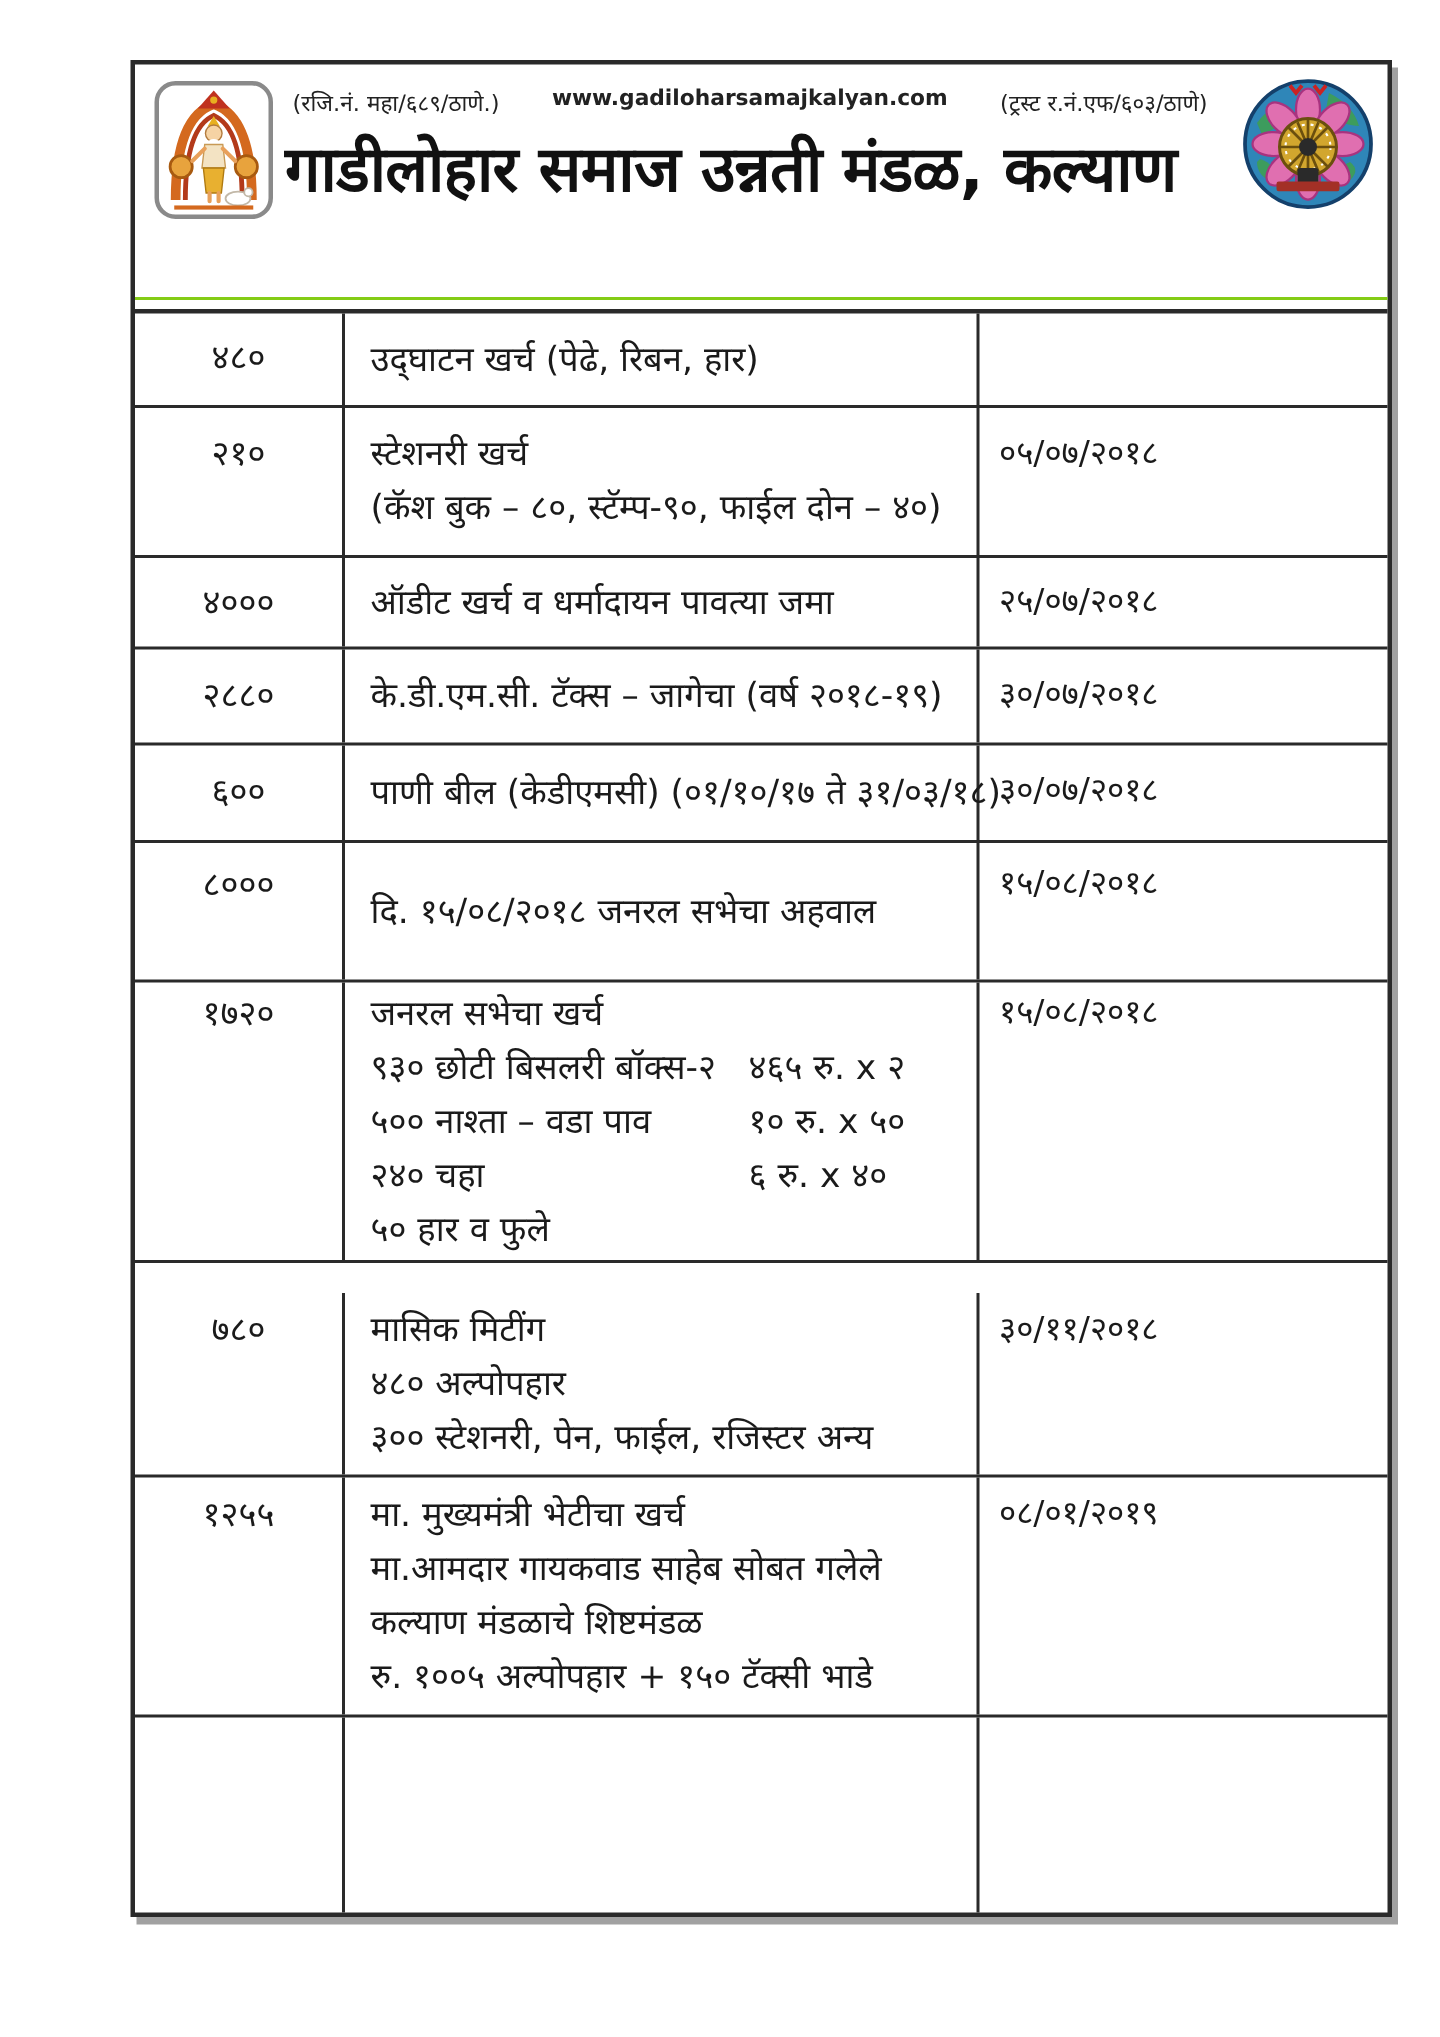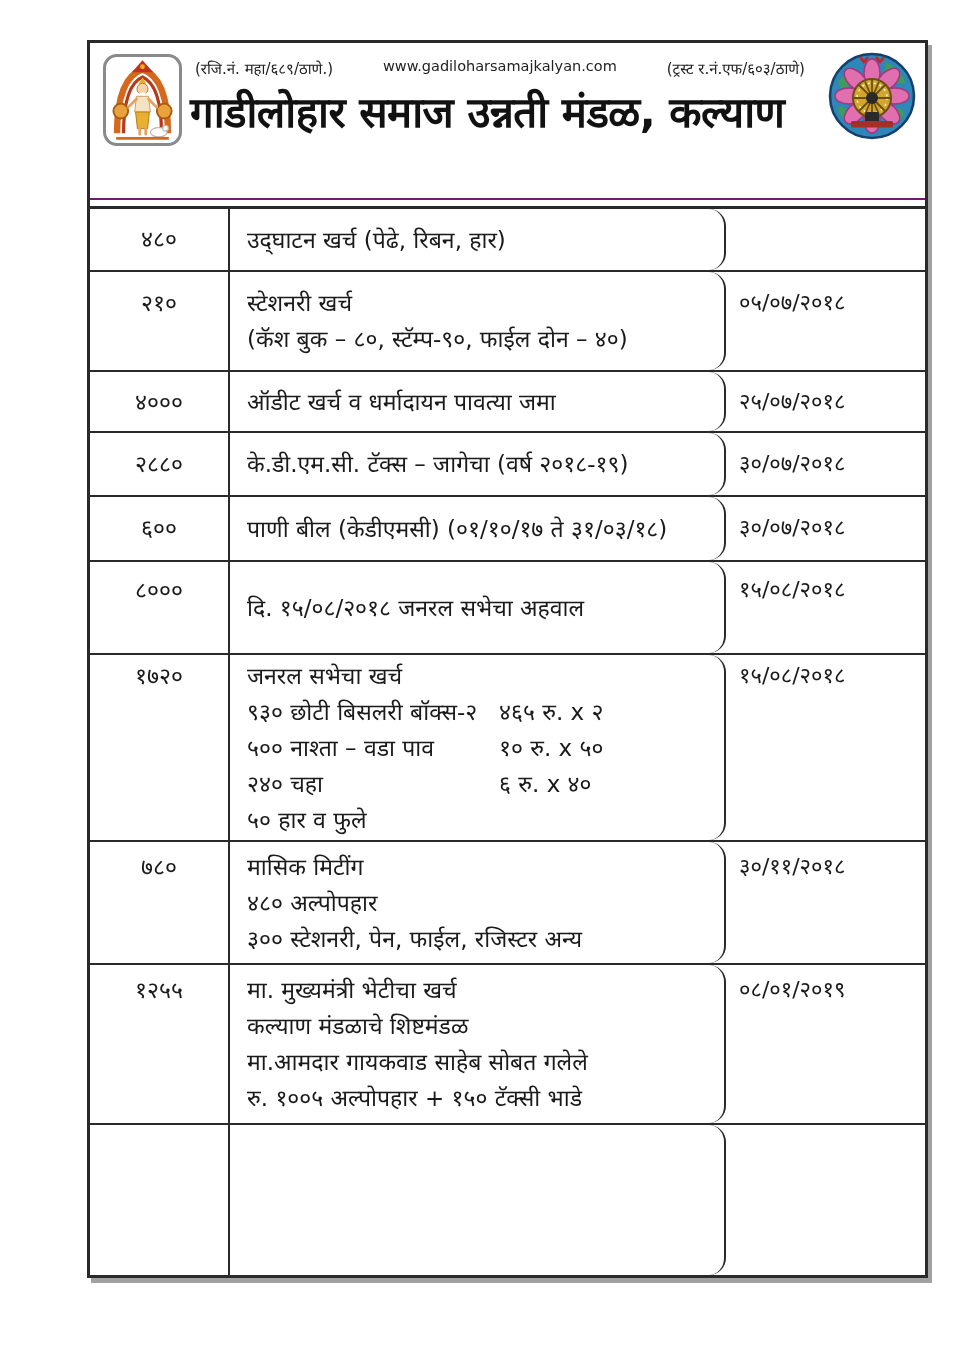--- a/index.html
+++ b/index.html
@@ -4,49 +4,49 @@
 <style>
   * { margin:0; padding:0; box-sizing:border-box; }
   html,body { width:960px; height:1358px; background:#ffffff; font-family:"DejaVu Sans", sans-serif; color:#1a1a1a; }
   .page-box{
     position:absolute; left:87px; top:40px; width:841px; height:1238px;
     border:3px solid #2a2a2a; background:#fff;
     box-shadow:4px 5px 0 rgba(110,110,110,.65);
     display:flex; flex-direction:column;
   }
   
-  .hdr{ position:relative; height:157px; border-bottom:2px solid #701a75; flex:none; }
+  .hdr{ position:relative; height:157px; border-bottom:2px solid #84cc16; flex:none; }
   .logo-left{
     position:absolute; left:13px; top:11px; width:79px; height:92px;
     border:3px solid #8a8a8a; border-radius:14px; background:#fff; overflow:hidden;
   }
   .logo-right{ position:absolute; right:9px; top:9px; width:88px; height:88px; }
   .hdr-info{
     display:flex; justify-content:space-between; align-items:flex-start;
     margin:15px 120px 0 105px; font-size:15px; color:#222; white-space:nowrap;
   }
-  .hdr-info .site{ font-weight:normal; font-size:14.5px; }
+  .hdr-info .site{ font-weight:bold; font-size:14.5px; }
   .title{
     margin:9px 110px 0 100px; text-align:left;
     font-size:42px; line-height:52px; font-weight:bold; color:#111;
     white-space:nowrap; letter-spacing:-.5px;
   }
   
   .tbl{ flex:1; display:flex; flex-direction:column; margin-top:6px; border-top:3px solid #2a2a2a; }
   .row{ display:flex; border-bottom:2px solid #2a2a2a; flex:none; }
   .row.last{ border-bottom:none; flex:1; }
   .c{ height:100%; }
   .c1{
     width:140px; border-right:2px solid #2a2a2a;
     text-align:center; font-size:23px; line-height:36px; padding-top:var(--pt,12px);
   }
   .c2{
-    width:496px; border-right:2px solid #2a2a2a;
+    width:423px; border-right:2px solid #2a2a2a;
     display:flex; flex-direction:column; justify-content:center;
-    padding:0 8px 0 17px; font-size:23px; line-height:36px;border-radius:17px;
+    padding:0 8px 0 17px; font-size:23px; line-height:36px;
   }
   .c3{ flex:1; font-size:22px; line-height:36px; padding:var(--pt,12px) 4px 0 13px; white-space:nowrap; }
   .ditem.w{ display:inline-block; min-width:252px; }
   .dline{ white-space:nowrap; }
 </style>
 </head>
 <body>
 
 <div class="page-box">
 
@@ -168,36 +168,36 @@
       <div class="c c2">
         <div class="dline"><span class="ditem">जनरल सभेचा खर्च</span></div>
         <div class="dline"><span class="ditem w">९३० छोटी बिसलरी बॉक्स-२</span><span>४६५ रु. x २</span></div>
         <div class="dline"><span class="ditem w">५०० नाश्ता – वडा पाव</span><span>१० रु. x ५०</span></div>
         <div class="dline"><span class="ditem w">२४० चहा</span><span>६ रु. x ४०</span></div>
         <div class="dline"><span class="ditem">५०  हार व फुले</span></div>
       </div>
       <div class="c c3">१५/०८/२०१८</div>
     </div>
 
-    <div class="row" style="height:123px; --pt:7px;">
+    <div class="row" style="height:123px;margin-top:20px; --pt:7px;">
       <div class="c c1">७८०</div>
       <div class="c c2">
         <div class="dline"><span class="ditem">मासिक मिटींग</span></div>
         <div class="dline"><span class="ditem">४८० अल्पोपहार</span></div>
         <div class="dline"><span class="ditem">३०० स्टेशनरी, पेन, फाईल, रजिस्टर अन्य</span></div>
       </div>
       <div class="c c3">३०/११/२०१८</div>
     </div>
 
     <div class="row" style="height:160px; --pt:7px;">
       <div class="c c1">१२५५</div>
       <div class="c c2">
         <div class="dline"><span class="ditem">मा. मुख्यमंत्री भेटीचा खर्च</span></div>
+        <div class="dline"><span class="ditem">मा.आमदार गायकवाड साहेब सोबत गलेले</span></div>
         <div class="dline"><span class="ditem">कल्याण मंडळाचे शिष्टमंडळ</span></div>
-        <div class="dline"><span class="ditem">मा.आमदार गायकवाड साहेब सोबत गलेले</span></div>
         <div class="dline"><span class="ditem">रु. १००५ अल्पोपहार + १५० टॅक्सी भाडे</span></div>
       </div>
       <div class="c c3">०८/०१/२०१९</div>
     </div>
 
     <div class="row last">
       <div class="c c1"></div>
       <div class="c c2"></div>
       <div class="c c3"></div>
     </div>

